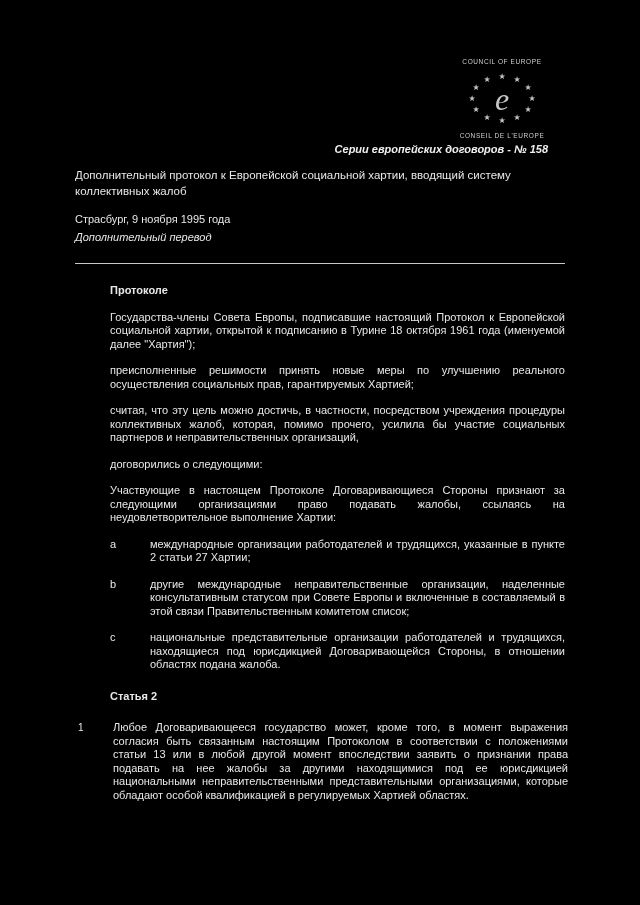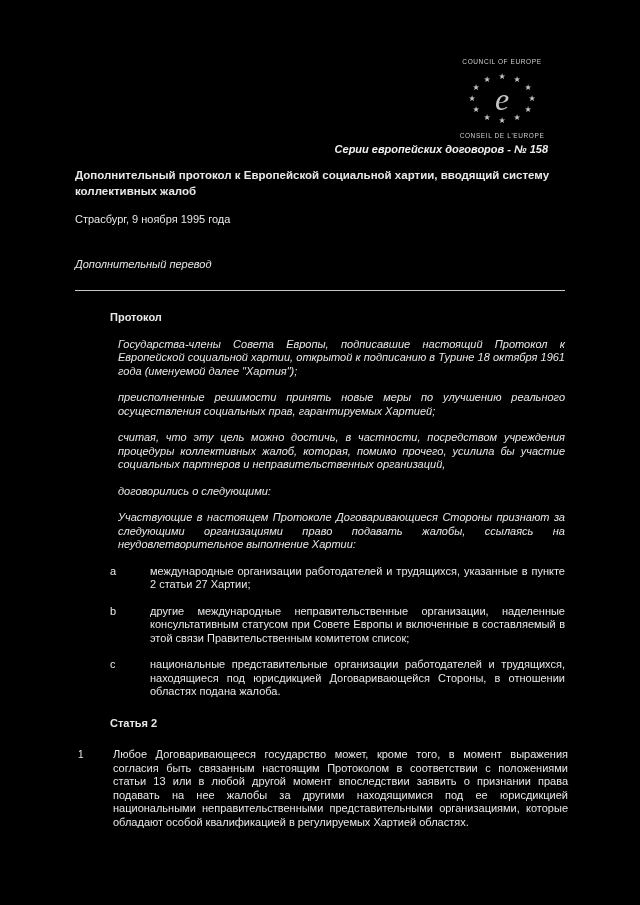--- a/index.html
+++ b/index.html
@@ -40,37 +40,37 @@
     font-style: italic;
     font-size: 11px;
     color: #f0f0f0;
   }
 
   
   .content {
     padding: 168px 75px 0 75px;
   }
   .doc-title {
-    font-weight: bold;
+    font-weight: normal;
     font-size: 11.5px;
     line-height: 15.5px;
     width: 500px;
     margin-bottom: 14px;
   }
-  .place-date { margin-bottom: 31px; }
+  .place-date { margin-bottom: 4px; }
   .translation-note { font-style: italic; margin-bottom: 19px; }
   .rule {
     border: none;
     border-top: 1px solid #c8c8c8;
     margin: 0 0 20px 0;
   }
 
   .body-indent { margin-left: 35px; width: 455px; }
   .section-heading { font-weight: bold; margin: 0 0 13px 0; }
-  .para { text-align: justify; margin: 0 0 13px 8px; font-style: italic; }
+  .para { text-align: justify; margin: 0 0 13px 0; }
   .article-heading { font-weight: bold; margin: 18px 0 13px 0; }
 
   .lettered { display: flex; margin: 0 0 13px 0; }
   .lettered .marker { width: 28px; flex: none; }
   .lettered .item-text { flex: 1; text-align: justify; margin-left: 12px; }
 
   .numbered { display: flex; width: 490px; margin: 18px 0 0 0; }
   .numbered .num { width: 35px; flex: none; padding-left: 3px; font-size: 10px; }
   .numbered .item-text { width: 455px; flex: none; text-align: justify; }
 </style>
@@ -106,21 +106,21 @@
   <div class="content">
 
     <div class="doc-title">Дополнительный протокол к Европейской социальной хартии, вводящий систему коллективных жалоб</div>
     <div class="place-date">Страсбург, 9 ноября 1995 года</div>
     <div class="translation-note">Дополнительный перевод</div>
 
     <hr class="rule">
 
     <div class="body-indent">
 
-      <div class="section-heading">Протокол</div>
+      <div class="section-heading">Протоколе</div>
 
       <p class="para">Государства-члены Совета Европы, подписавшие настоящий Протокол к Европейской социальной хартии, открытой к подписанию в Турине 18 октября 1961 года (именуемой далее "Хартия");</p>
       <p class="para">преисполненные решимости принять новые меры по улучшению реального осуществления социальных прав, гарантируемых Хартией;</p>
       <p class="para">считая, что эту цель можно достичь, в частности, посредством учреждения процедуры коллективных жалоб, которая, помимо прочего, усилила бы участие социальных партнеров и неправительственных организаций,</p>
       <p class="para">договорились о следующими:</p>
 
 
       <p class="para">Участвующие в настоящем Протоколе Договаривающиеся Стороны признают за следующими организациями право подавать жалобы, ссылаясь на неудовлетворительное выполнение Хартии:</p>
 
       <div class="lettered">

